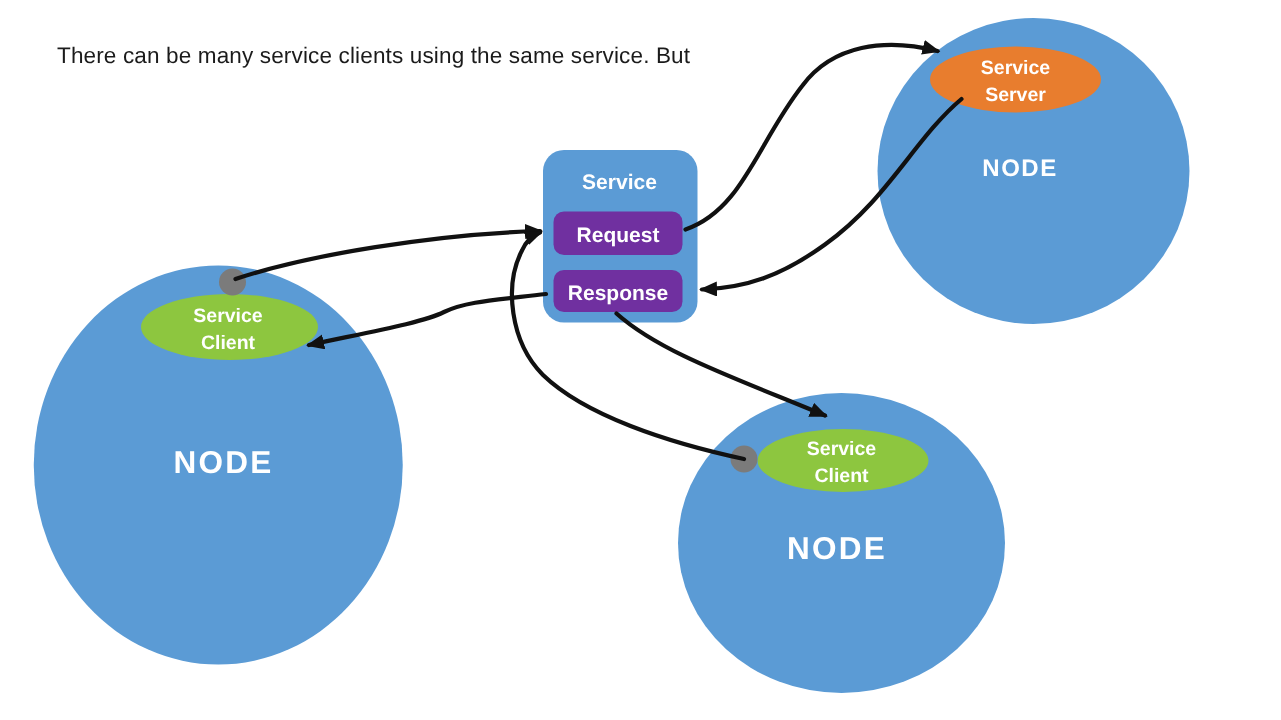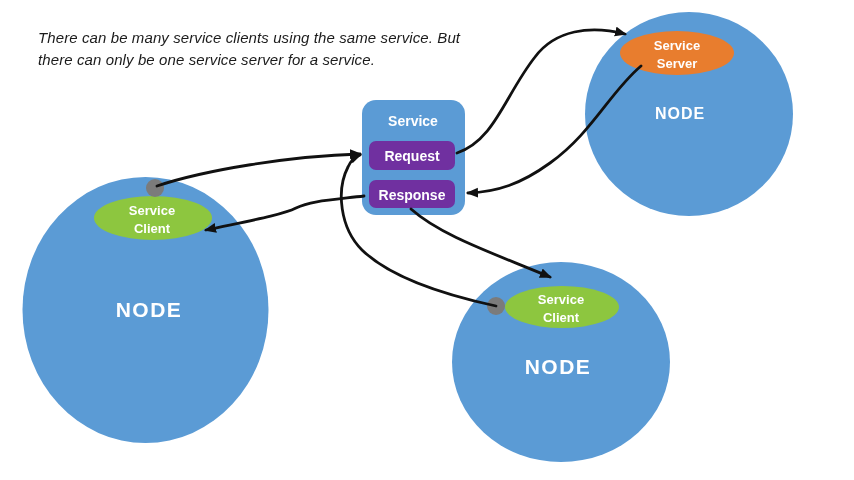--- a/index.html
+++ b/index.html
@@ -16,21 +16,20 @@
     overflow: hidden;
   }
   .caption {
     position: absolute;
     left: 38px;
     top: 27px;
     font-size: 15px;
     line-height: 22px;
     color: #1b1b1b;
     letter-spacing: 0.1px;
-    font-style: italic;
   }
   svg.diagram {
     position: absolute;
     left: 0;
     top: 0;
   }
   svg .lbl {
     fill: #ffffff;
     font-family: "Liberation Sans", sans-serif;
     font-weight: bold;
@@ -47,21 +46,20 @@
     stroke-linecap: round;
   }
 </style>
 </head>
 <body>
 
 <div class="canvas">
 
   <div class="caption">
     <div>There can be many service clients using the same service. But</div>
-    <div>there can only be one service server for a service.</div>
   </div>
 
   <svg class="diagram" width="854" height="480" viewBox="0 0 854 480">
     <defs>
       <marker id="arrowhead" markerUnits="userSpaceOnUse" markerWidth="14" markerHeight="12" refX="10" refY="5" orient="auto">
         <path d="M0,0 L12,5 L0,10 Z" fill="#111111"></path>
       </marker>
     </defs>
 
     <ellipse cx="145.5" cy="310" rx="123" ry="133" fill="#5b9bd5"></ellipse>

